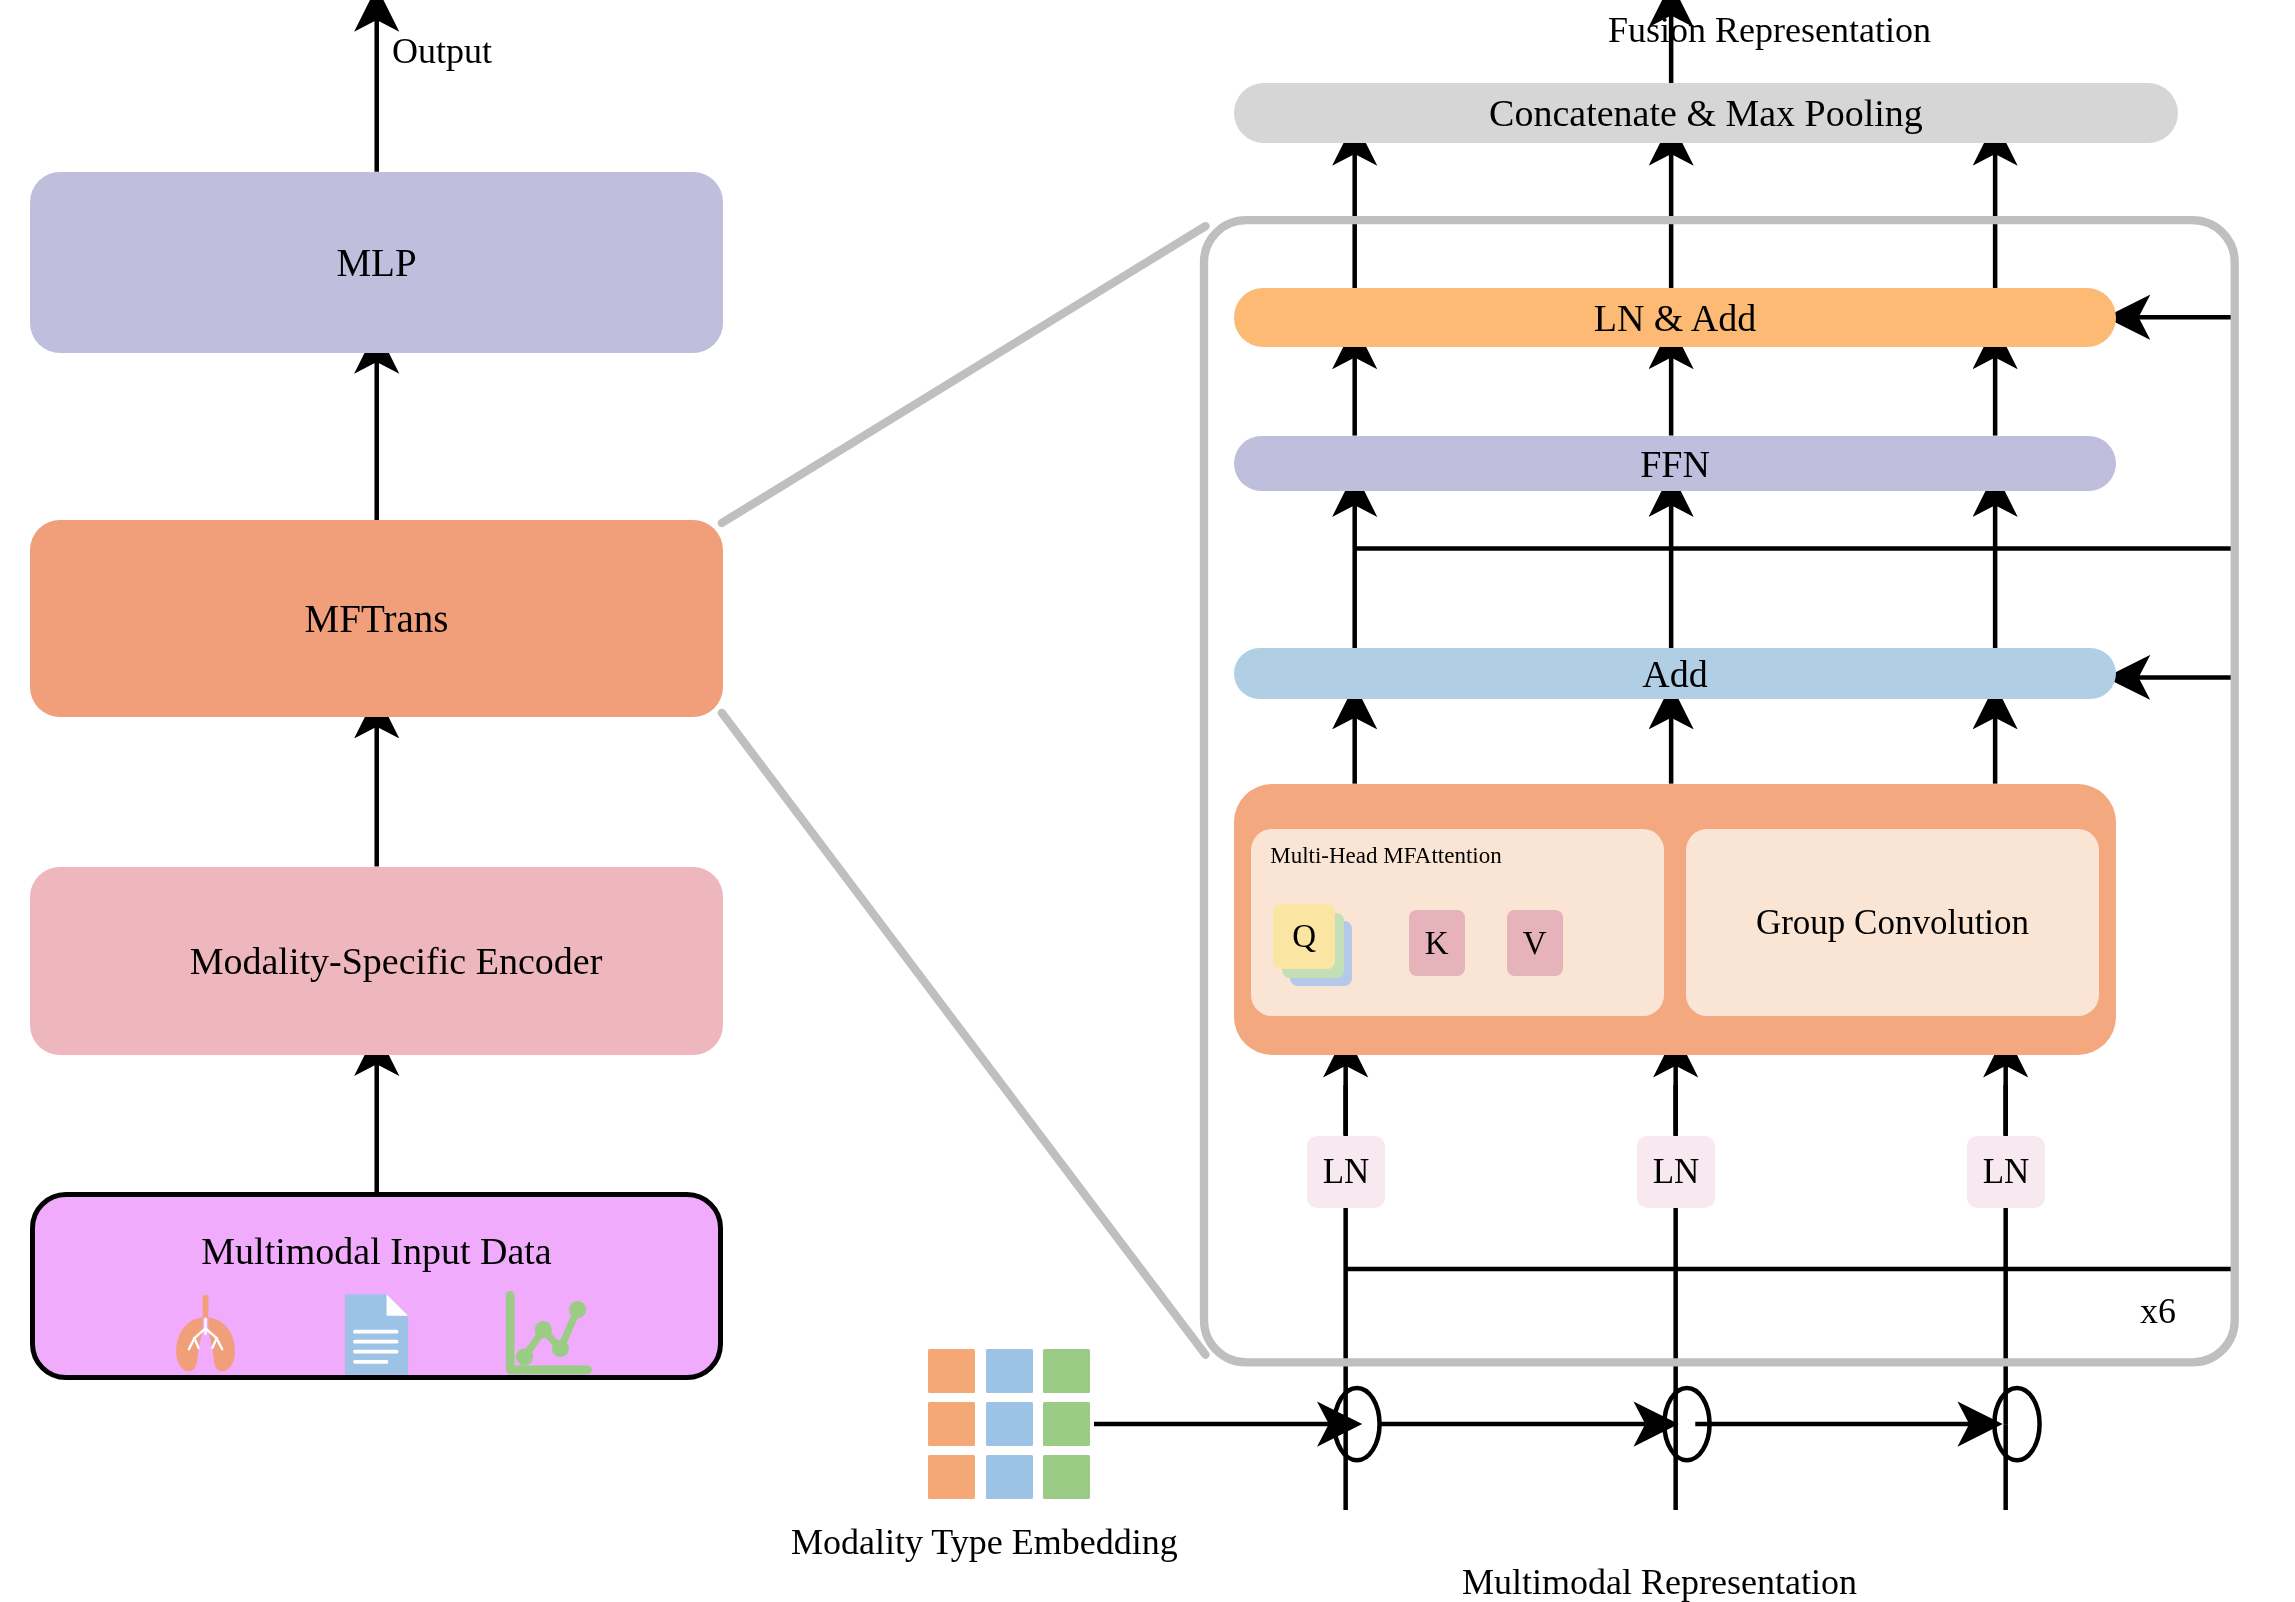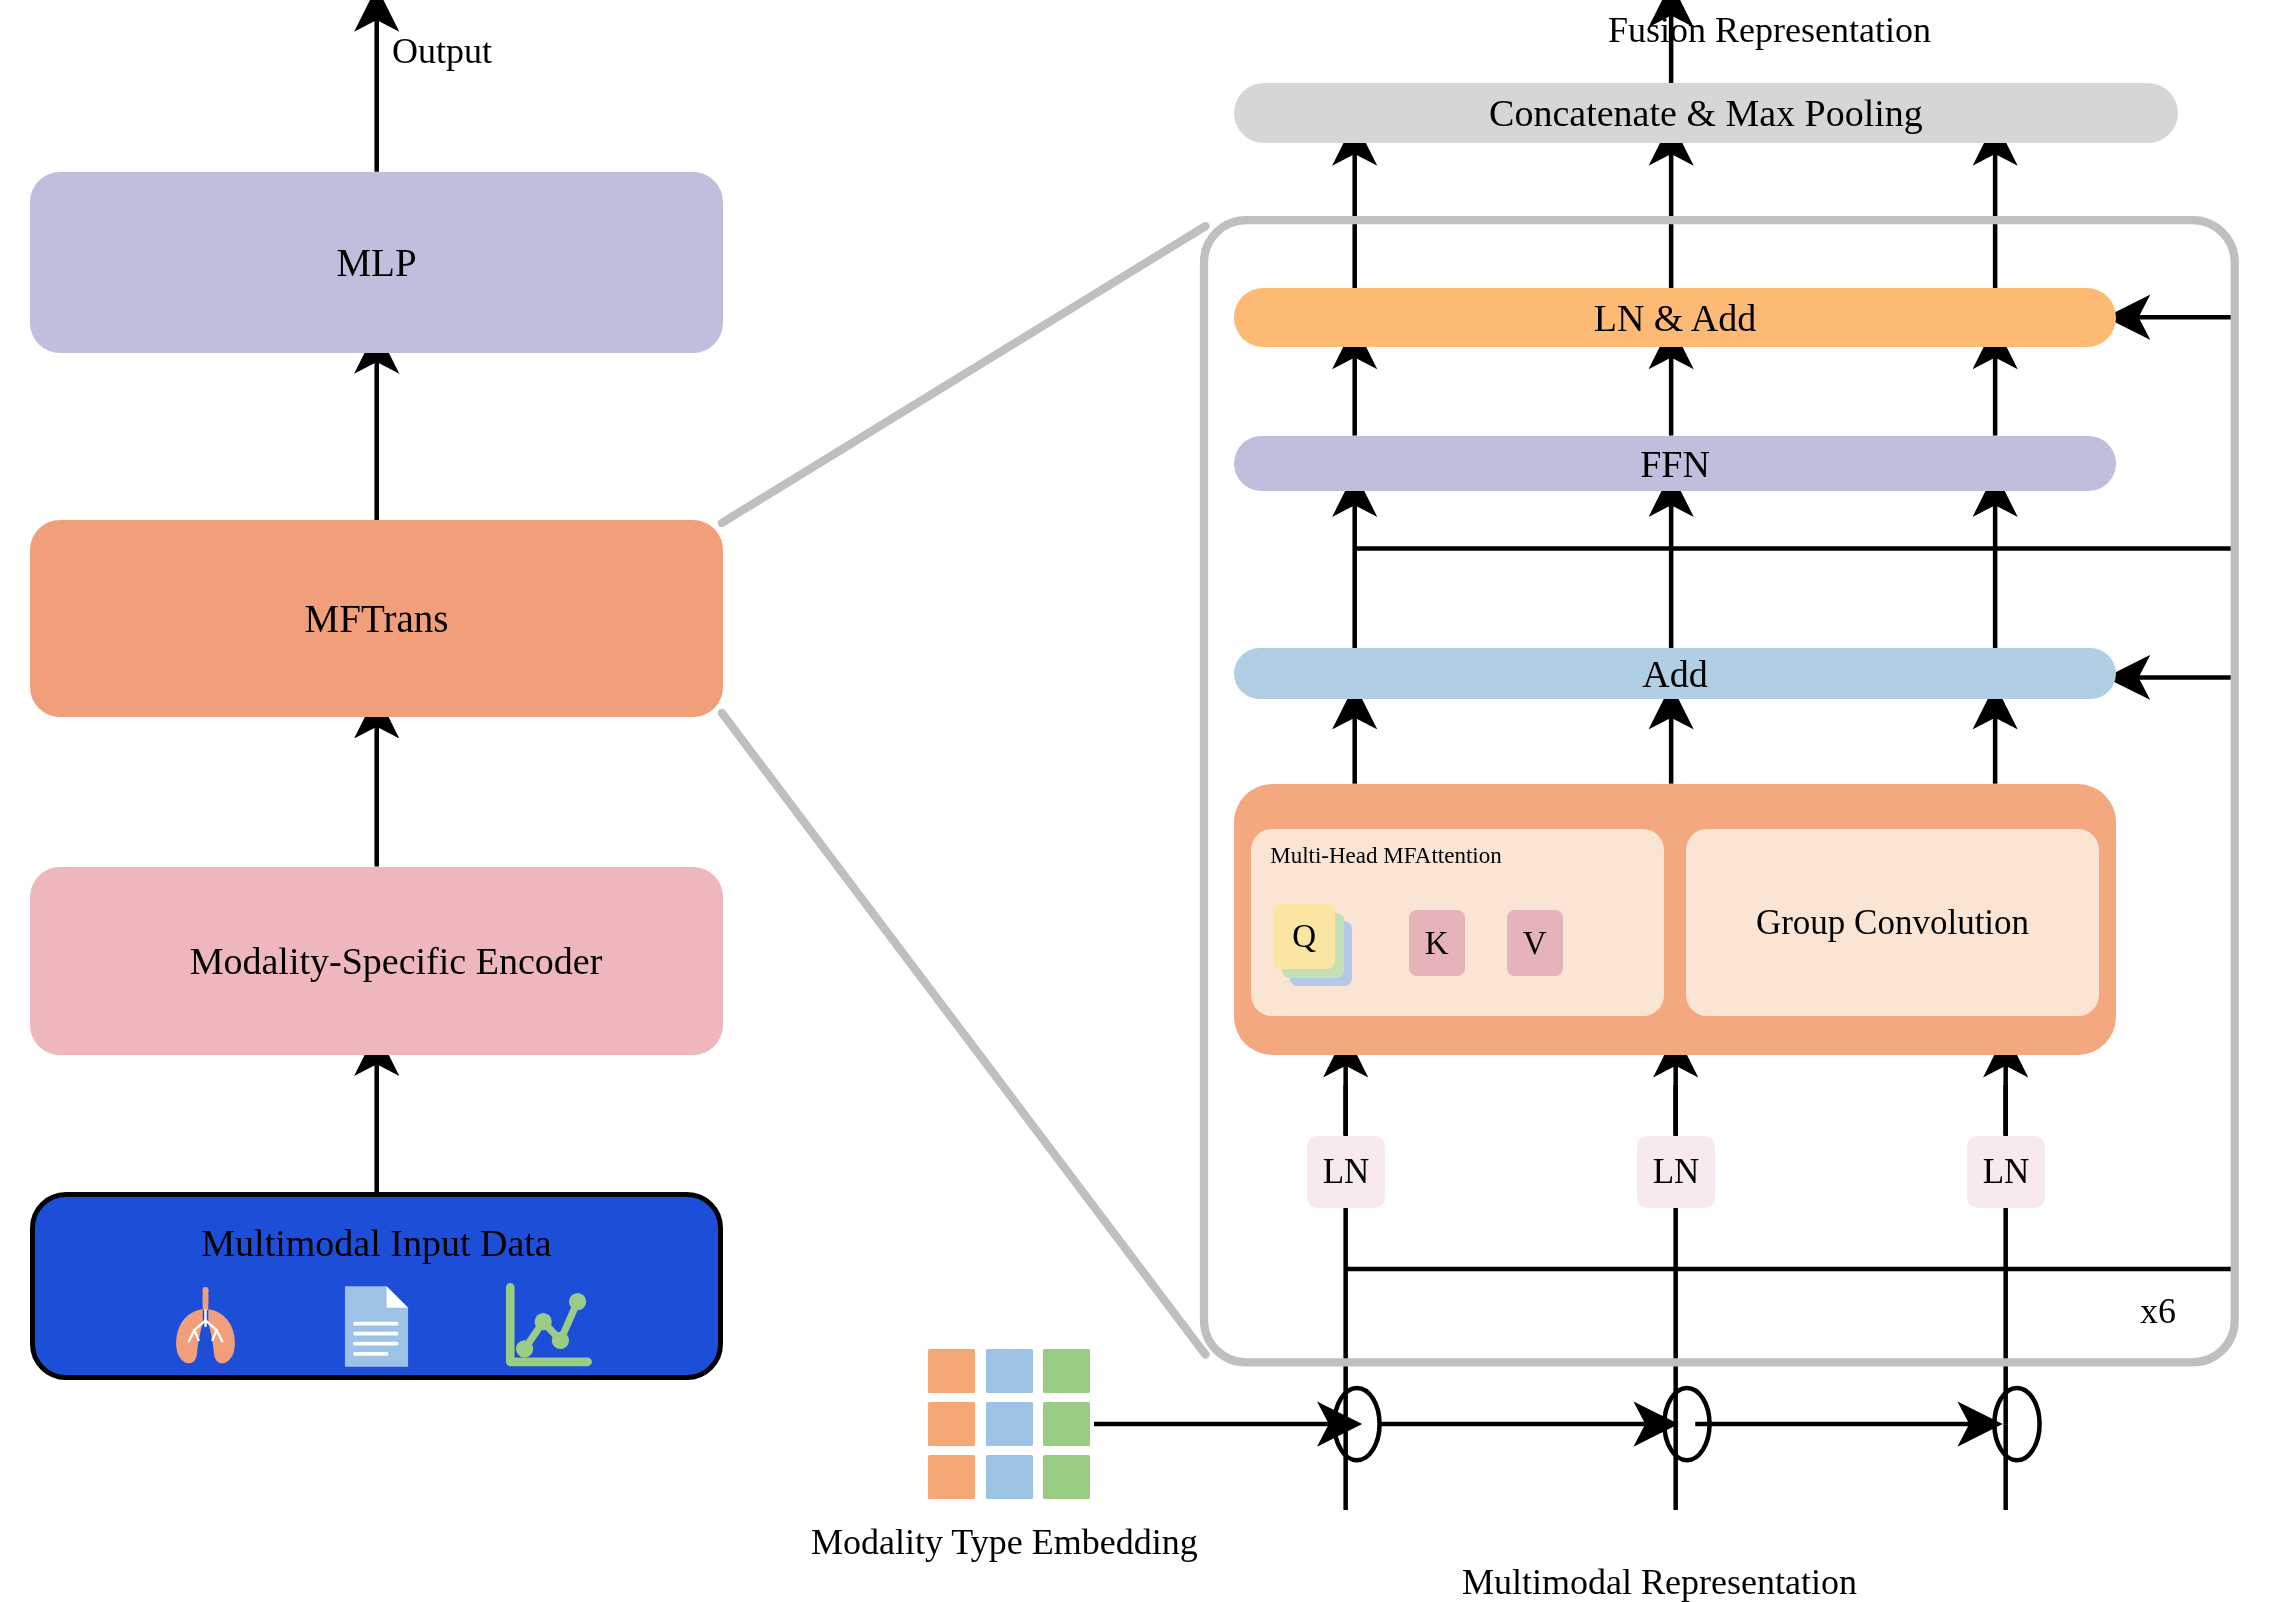--- a/index.html
+++ b/index.html
@@ -13,22 +13,22 @@
   .lbl{position:absolute;white-space:nowrap;}
 
   
   #mlp-box{left:30px;top:172px;width:693px;height:181px;border-radius:30px;
            background:#c0bedd;font-size:39px;}
   #mftrans-box{left:30px;top:520px;width:693px;height:197px;border-radius:30px;
                background:#f19f7b;font-size:39px;}
   #encoder-box{left:30px;top:867px;width:693px;height:188px;border-radius:30px;
                background:#eeb6bd;font-size:38px;padding-left:39px;}
   #input-box{left:30px;top:1192px;width:693px;height:188px;border-radius:36px;
-             background:#1d4ed8;border:5.3px solid #000;flex-direction:column;
-             justify-content:flex-start;padding-top:24px;}
+             background:#f0abfc;border:5.3px solid #000;flex-direction:column;
+             justify-content:flex-start;padding-top:32px;}
   #input-title{font-size:38px;}
   .icon-row{display:flex;gap:89px;margin-top:16.6px;align-items:center;justify-content:center;}
 
   #output-label{left:392px;top:30px;font-size:36px;}
 
   
   #concat-box{left:1234px;top:83px;width:944px;height:60px;border-radius:30px;
               background:#d6d6d6;font-size:38px;}
   #fusion-label{left:1608px;top:9px;font-size:36px;}
 
@@ -65,21 +65,21 @@
   #ln-2{left:1637px;top:1136px;}
   #ln-3{left:1967px;top:1136px;}
 
   #x6-label{left:2140px;top:1290px;font-size:36px;}
 
   
   #mte-grid{position:absolute;left:928px;top:1349px;width:161px;height:151px;
             display:grid;grid-template-columns:repeat(3,47px);grid-template-rows:repeat(3,44px);
             column-gap:10.6px;row-gap:9px;}
   .cell{border-radius:1.5px;}
-  #mte-label{left:791px;top:1521px;font-size:36px;margin-left:20px;}
+  #mte-label{left:791px;top:1521px;font-size:36px;}
   #mrep-label{left:1462px;top:1521px;font-size:36px;margin-top:40px;}
 </style>
 </head>
 <body>
 
 <div class="stage">
 
   <svg class="wires" viewBox="0 0 3046 2126">
     <defs>
       <marker id="ah" markerWidth="14" markerHeight="14" refX="4" refY="5" orient="auto" markerUnits="strokeWidth">

